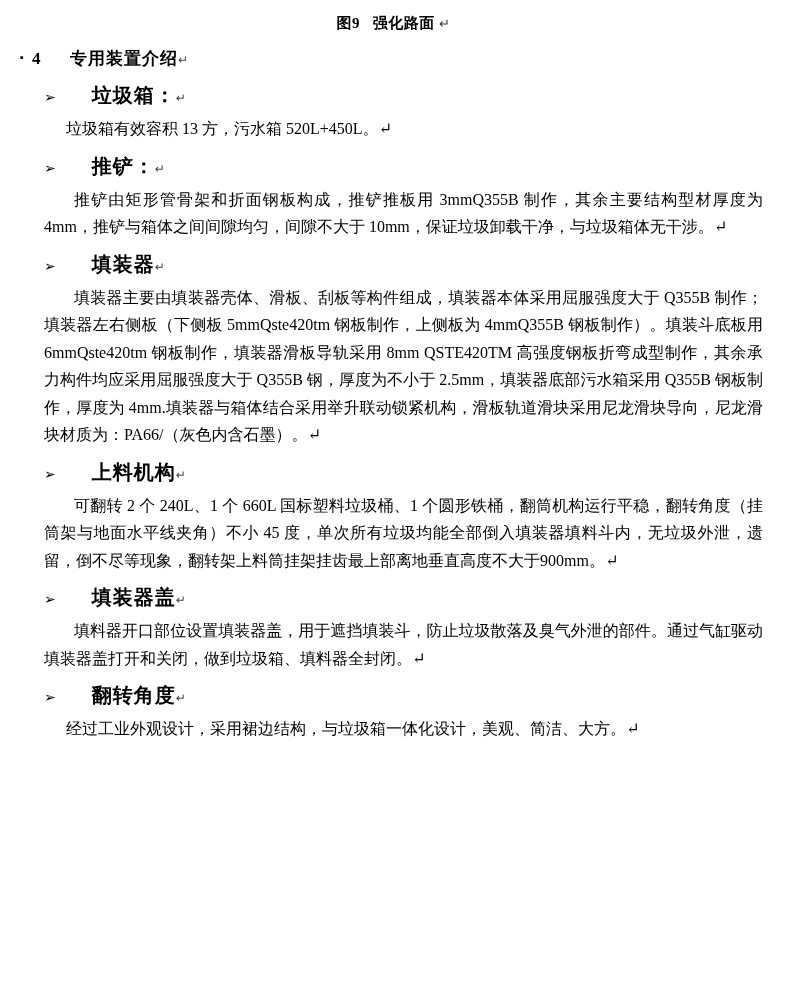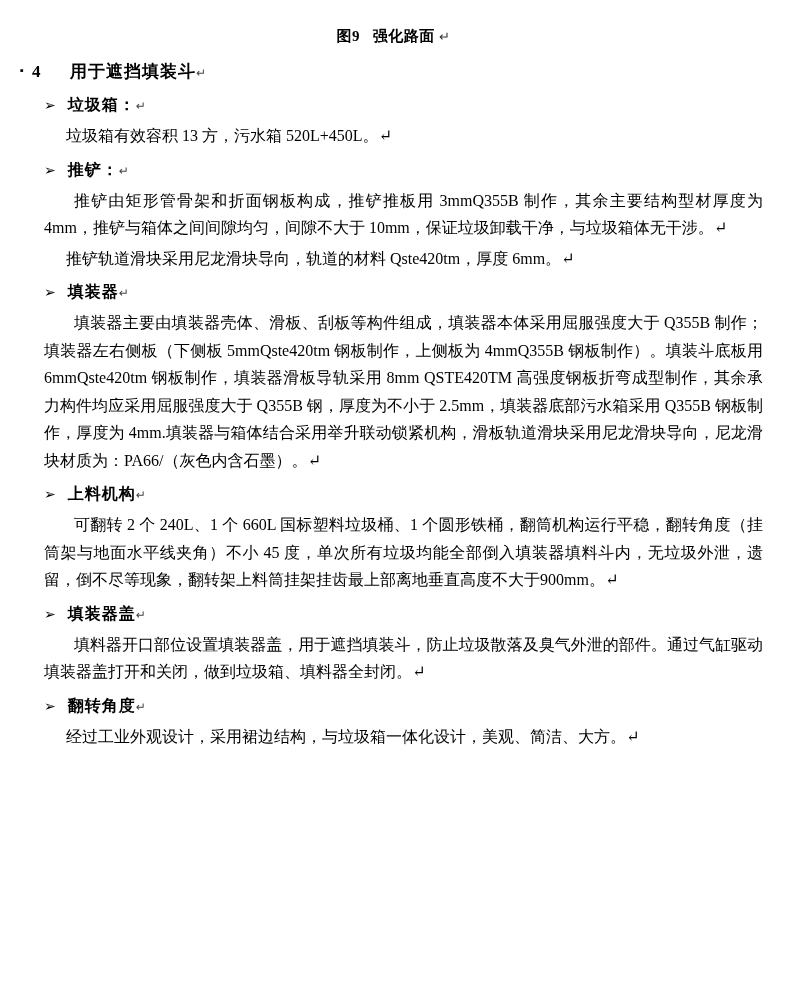--- a/index.html
+++ b/index.html
@@ -12,21 +12,21 @@
     background: #ffffff;
     font-family: "Liberation Serif", "DejaVu Serif", serif;
     color: #000000;
     overflow: hidden;
   }
   .page {
     width: 799px;
     height: 984px;
     position: relative;
     box-sizing: border-box;
-    padding: 25px 30px 0 18px;
+    padding: 12px 30px 0 18px;
   }
   .fig-caption {
     text-align: center;
     font-size: 15px;
     font-weight: bold;
     letter-spacing: 0.5px;
     margin: 2px 0 14px 0;
   }
   .fig-caption .pilcrow {
     font-weight: normal;
@@ -61,23 +61,24 @@
     align-items: baseline;
     margin: 10px 0 6px 0;
     padding-left: 26px;
   }
   .h2-marker {
     font-size: 14px;
     margin-right: 12px;
     line-height: 1;
   }
   .h2-text {
-    font-size: 16px;
+    font-size: 20px;
     font-weight: bold;
     letter-spacing: 1px;
+    margin-left: 24px;
   }
   .para {
     font-size: 16px;
     line-height: 1.72;
     text-align: justify;
     text-justify: inter-ideograph;
     margin: 0 0 3px 0;
     padding-left: 48px;
     padding-right: 6px;
   }
@@ -100,38 +101,37 @@
   <div class="fig-caption">
     <span>图9</span>
     <span>&nbsp;</span>
     <span>强化路面</span>
     <span class="pilcrow">↵</span>
   </div>
 
   <div class="h1-row">
     <span class="h1-bullet">▪</span>
     <span class="h1-num">4</span>
-    <span class="h1-text">用于遮挡填装斗</span>
+    <span class="h1-text">专用装置介绍</span>
     <span class="pilcrow">↵</span>
   </div>
 
   <div class="h2-row">
     <span class="h2-marker">➢</span>
     <span class="h2-text">垃圾箱：</span>
     <span class="pilcrow">↵</span>
   </div>
   <p class="para">垃圾箱有效容积 13 方，污水箱 520L+450L。↵</p>
 
   <div class="h2-row">
     <span class="h2-marker">➢</span>
     <span class="h2-text">推铲：</span>
     <span class="pilcrow">↵</span>
   </div>
   <p class="para indent">推铲由矩形管骨架和折面钢板构成，推铲推板用 3mmQ355B 制作，其余主要结构型材厚度为 4mm，推铲与箱体之间间隙均匀，间隙不大于 10mm，保证垃圾卸载干净，与垃圾箱体无干涉。↵</p>
-  <p class="para">推铲轨道滑块采用尼龙滑块导向，轨道的材料 Qste420tm，厚度 6mm。↵</p>
 
   <div class="h2-row">
     <span class="h2-marker">➢</span>
     <span class="h2-text">填装器</span>
     <span class="pilcrow">↵</span>
   </div>
   <p class="para indent">填装器主要由填装器壳体、滑板、刮板等构件组成，填装器本体采用屈服强度大于 Q355B 制作；填装器左右侧板（下侧板 5mmQste420tm 钢板制作，上侧板为 4mmQ355B 钢板制作）。填装斗底板用 6mmQste420tm 钢板制作，填装器滑板导轨采用 8mm QSTE420TM 高强度钢板折弯成型制作，其余承力构件均应采用屈服强度大于 Q355B 钢，厚度为不小于 2.5mm，填装器底部污水箱采用 Q355B 钢板制作，厚度为 4mm.填装器与箱体结合采用举升联动锁紧机构，滑板轨道滑块采用尼龙滑块导向，尼龙滑块材质为：PA66/（灰色内含石墨）。↵</p>
 
   <div class="h2-row">
     <span class="h2-marker">➢</span>

